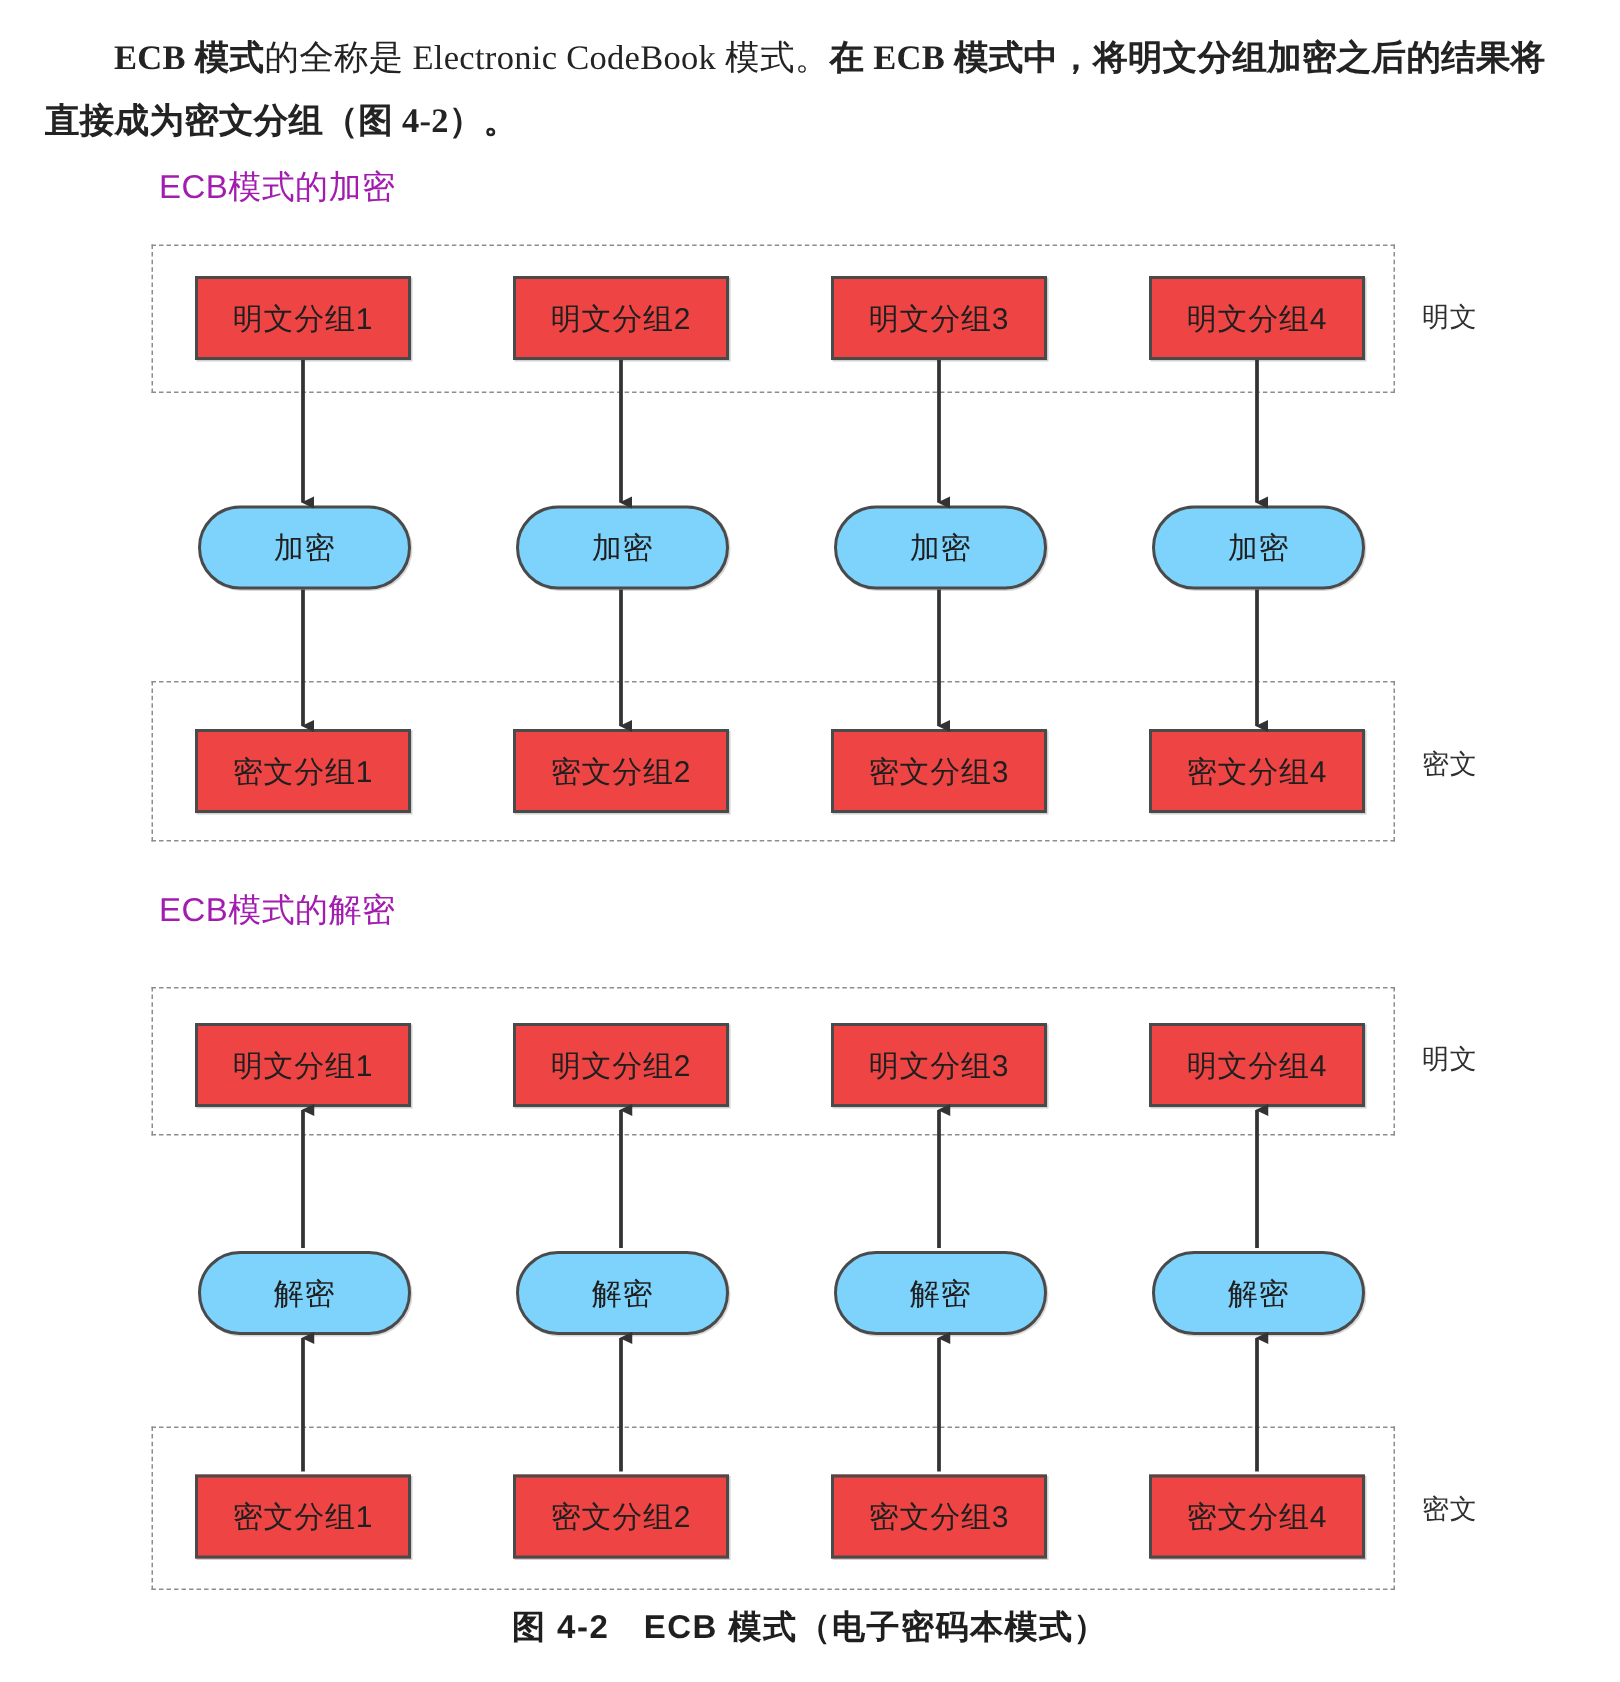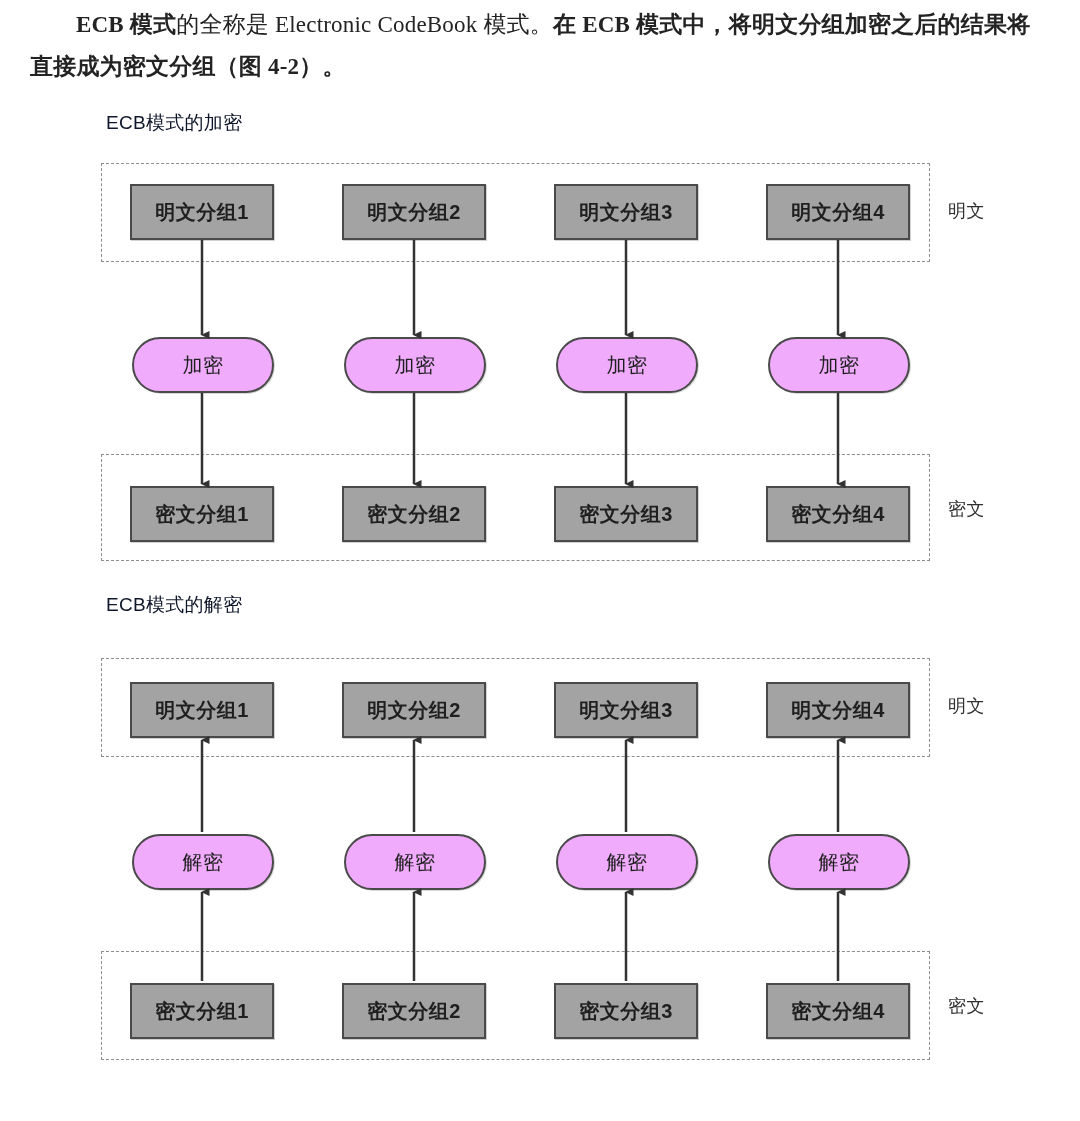--- a/index.html
+++ b/index.html
@@ -13,21 +13,21 @@
     position: relative;
     font-family: "Liberation Sans", "DejaVu Sans", sans-serif;
     color: #2b2b2b;
     overflow: hidden;
   }
 
   
   .prose {
     position: absolute;
     left: 30px;
-    top: 4px;
+    top: 18px;
     width: 1020px;
     font-family: "Liberation Serif", "DejaVu Serif", serif;
     font-size: 23px;
     line-height: 42px;
     color: #232323;
     letter-spacing: 0.2px;
   }
   .prose p { margin: 0; text-indent: 46px; }
   .prose .bold { font-weight: bold; }
 
@@ -35,22 +35,22 @@
   .figure {
     position: absolute;
     left: 0;
     top: 0;
     width: 1080px;
     height: 1121px;
   }
 
   .section-title {
     position: absolute;
-    font-size: 19px;
-    color: #0f172a;
+    font-size: 22px;
+    color: #a21caf;
     letter-spacing: 0.3px;
     white-space: nowrap;
   }
 
   .dashed-group {
     position: absolute;
     border: 1.5px dashed #8d8d8d;
     box-sizing: border-box;
     background: transparent;
   }
@@ -60,36 +60,35 @@
     font-size: 18px;
     color: #2f2f2f;
     white-space: nowrap;
     letter-spacing: 0.5px;
   }
 
   .block {
     position: absolute;
     box-sizing: border-box;
     border: 2.5px solid #4a4a4a;
-    background: #a3a3a3;
+    background: #ef4444;
     display: flex;
     align-items: center;
     justify-content: center;
     font-size: 20px;
     color: #1f1f1f;
     letter-spacing: 0.5px;
     box-shadow: 1px 1px 0 rgba(0,0,0,0.18);
-    font-weight: bold;
   }
 
   .oval {
     position: absolute;
     box-sizing: border-box;
     border: 2.5px solid #4a4a4a;
-    background: #f0abfc;
+    background: #7dd3fc;
     border-radius: 30px;
     display: flex;
     align-items: center;
     justify-content: center;
     font-size: 20px;
     color: #1f1f1f;
     letter-spacing: 0.5px;
     box-shadow: 1px 1px 0 rgba(0,0,0,0.15);
   }
 
@@ -193,13 +192,14 @@
     <line x1="414" y1="832" x2="414" y2="740" stroke="#333333" stroke-width="2.5" marker-end="url(#arrow-up)"></line>
     <line x1="626" y1="832" x2="626" y2="740" stroke="#333333" stroke-width="2.5" marker-end="url(#arrow-up)"></line>
     <line x1="838" y1="832" x2="838" y2="740" stroke="#333333" stroke-width="2.5" marker-end="url(#arrow-up)"></line>
 
     <line x1="202" y1="981" x2="202" y2="892" stroke="#333333" stroke-width="2.5" marker-end="url(#arrow-up)"></line>
     <line x1="414" y1="981" x2="414" y2="892" stroke="#333333" stroke-width="2.5" marker-end="url(#arrow-up)"></line>
     <line x1="626" y1="981" x2="626" y2="892" stroke="#333333" stroke-width="2.5" marker-end="url(#arrow-up)"></line>
     <line x1="838" y1="981" x2="838" y2="892" stroke="#333333" stroke-width="2.5" marker-end="url(#arrow-up)"></line>
   </svg>
 
+  <div class="caption">图 4-2　ECB 模式（电子密码本模式）</div>
 </div>
 
 </body></html>

